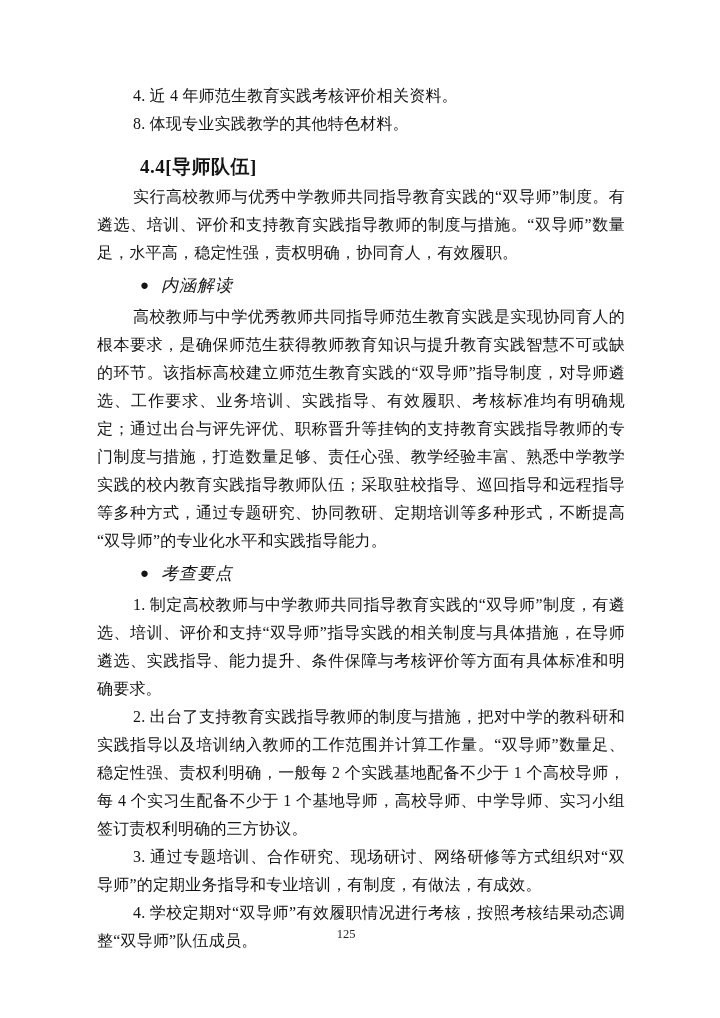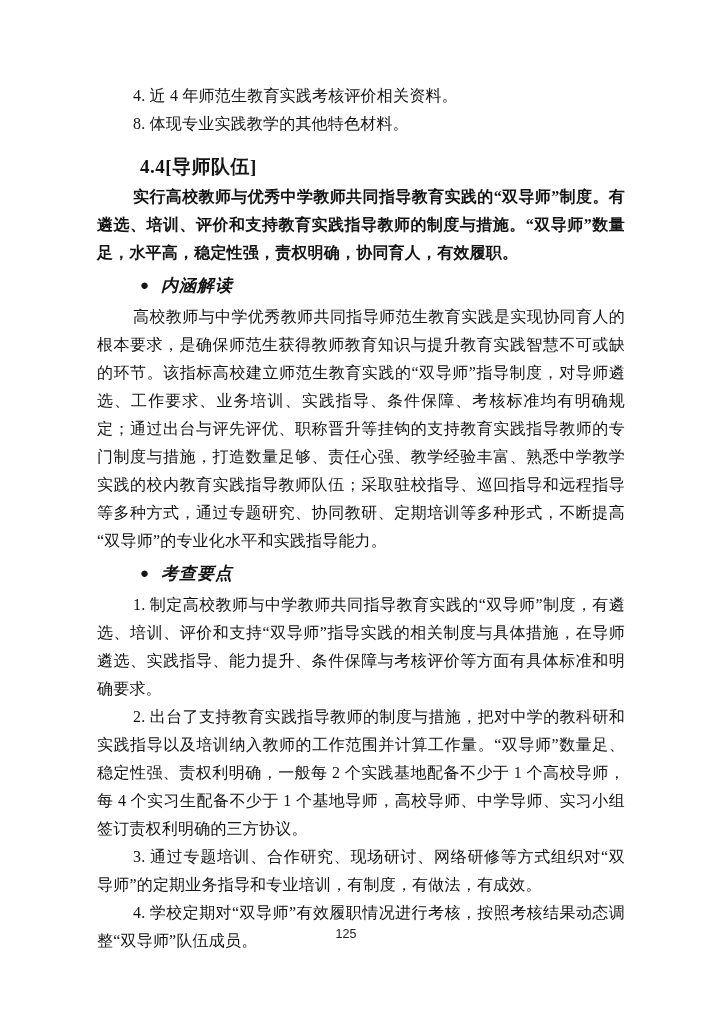--- a/index.html
+++ b/index.html
@@ -24,21 +24,21 @@
   }
   .body-par {
     margin: 0;
     font-size: 16px;
     line-height: 28px;
     text-align: justify;
     text-indent: 2.25em;
     letter-spacing: 0.2px;
   }
   .bold-par {
-    font-weight: 700;
+    font-weight: 400;
   }
   .section-heading {
     margin: 16px 0 3px 43px;
     font-size: 19px;
     font-weight: 700;
     line-height: 26px;
     letter-spacing: 0.5px;
   }
   .bullet-line {
     margin: 6px 0 4px 43px;
@@ -48,52 +48,52 @@
   .bullet-dot {
     display: inline-block;
     font-size: 15px;
     font-style: normal;
     font-weight: 700;
     margin-right: 12px;
     transform: translateY(-1px);
   }
   .bullet-title {
     font-size: 17px;
-    font-weight: 700;
+    font-weight: 400;
     font-style: italic;
     letter-spacing: 1px;
   }
   .page-number {
     position: absolute;
     top: 927px;
     left: 0;
     width: 100%;
     text-align: center;
-    font-family: Liberation Sans, sans-serif;
+    font-family: Liberation Serif, serif;
     font-size: 12.5px;
     color: #222222;
   }
 </style>
 </head>
 <body>
 
 <div class="page">
   <div class="content">
 
     <p class="body-par">4. 近 4 年师范生教育实践考核评价相关资料。</p>
     <p class="body-par">8. 体现专业实践教学的其他特色材料。</p>
 
     <h2 class="section-heading">4.4[导师队伍]</h2>
 
     <p class="body-par bold-par">实行高校教师与优秀中学教师共同指导教育实践的“双导师”制度。有遴选、培训、评价和支持教育实践指导教师的制度与措施。“双导师”数量足，水平高，稳定性强，责权明确，协同育人，有效履职。</p>
 
     <div class="bullet-line">
       <span class="bullet-dot">●</span><span class="bullet-title">内涵解读</span>
     </div>
-    <p class="body-par">高校教师与中学优秀教师共同指导师范生教育实践是实现协同育人的根本要求，是确保师范生获得教师教育知识与提升教育实践智慧不可或缺的环节。该指标高校建立师范生教育实践的“双导师”指导制度，对导师遴选、工作要求、业务培训、实践指导、条件保障、考核标准均有明确规定；通过出台与评先评优、职称晋升等挂钩的支持教育实践指导教师的专门制度与措施，打造数量足够、责任心强、教学经验丰富、熟悉中学教学实践的校内教育实践指导教师队伍；采取驻校指导、巡回指导和远程指导等多种方式，通过专题研究、协同教研、定期培训等多种形式，不断提高“双导师”的专业化水平和实践指导能力。</p>
+    <p class="body-par">高校教师与中学优秀教师共同指导师范生教育实践是实现协同育人的根本要求，是确保师范生获得教师教育知识与提升教育实践智慧不可或缺的环节。该指标高校建立师范生教育实践的“双导师”指导制度，对导师遴选、工作要求、业务培训、实践指导、有效履职、考核标准均有明确规定；通过出台与评先评优、职称晋升等挂钩的支持教育实践指导教师的专门制度与措施，打造数量足够、责任心强、教学经验丰富、熟悉中学教学实践的校内教育实践指导教师队伍；采取驻校指导、巡回指导和远程指导等多种方式，通过专题研究、协同教研、定期培训等多种形式，不断提高“双导师”的专业化水平和实践指导能力。</p>
 
     <div class="bullet-line">
       <span class="bullet-dot">●</span><span class="bullet-title">考查要点</span>
     </div>
     <p class="body-par">1. 制定高校教师与中学教师共同指导教育实践的“双导师”制度，有遴选、培训、评价和支持“双导师”指导实践的相关制度与具体措施，在导师遴选、实践指导、能力提升、条件保障与考核评价等方面有具体标准和明确要求。</p>
     <p class="body-par">2. 出台了支持教育实践指导教师的制度与措施，把对中学的教科研和实践指导以及培训纳入教师的工作范围并计算工作量。“双导师”数量足、稳定性强、责权利明确，一般每 2 个实践基地配备不少于 1 个高校导师，每 4 个实习生配备不少于 1 个基地导师，高校导师、中学导师、实习小组签订责权利明确的三方协议。</p>
     <p class="body-par">3. 通过专题培训、合作研究、现场研讨、网络研修等方式组织对“双导师”的定期业务指导和专业培训，有制度，有做法，有成效。</p>
     <p class="body-par">4. 学校定期对“双导师”有效履职情况进行考核，按照考核结果动态调整“双导师”队伍成员。</p>
 
 

